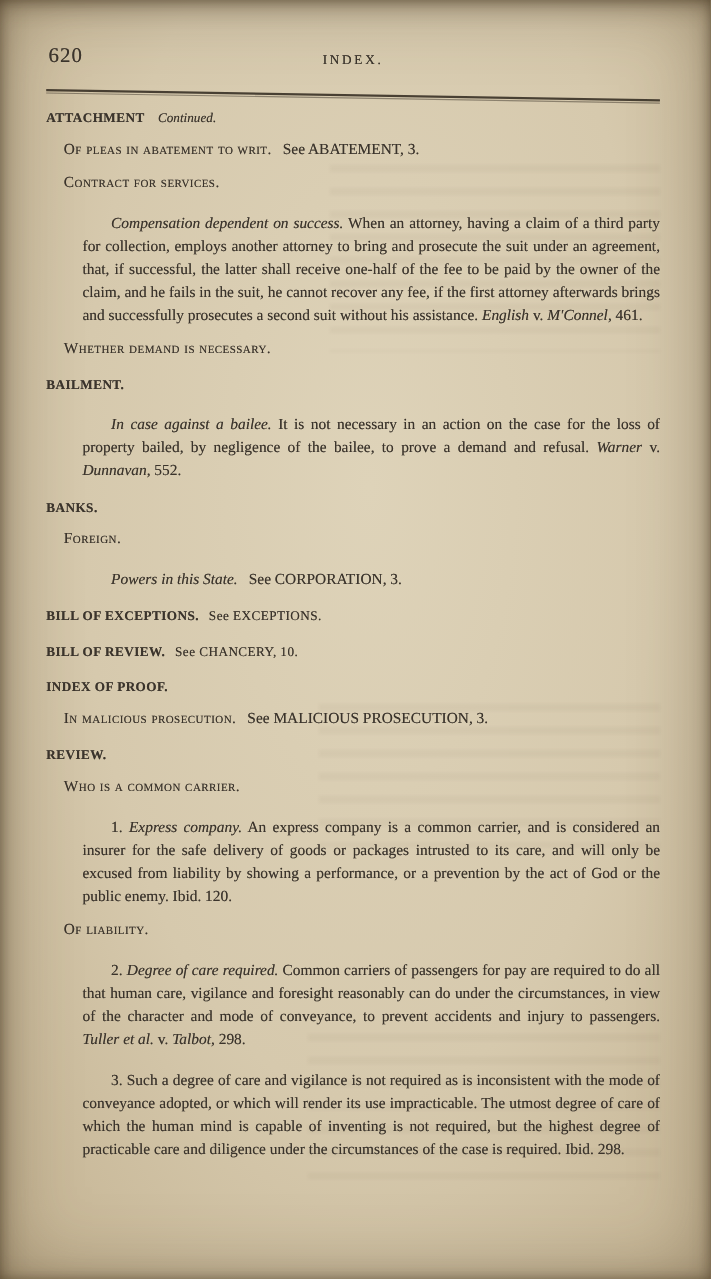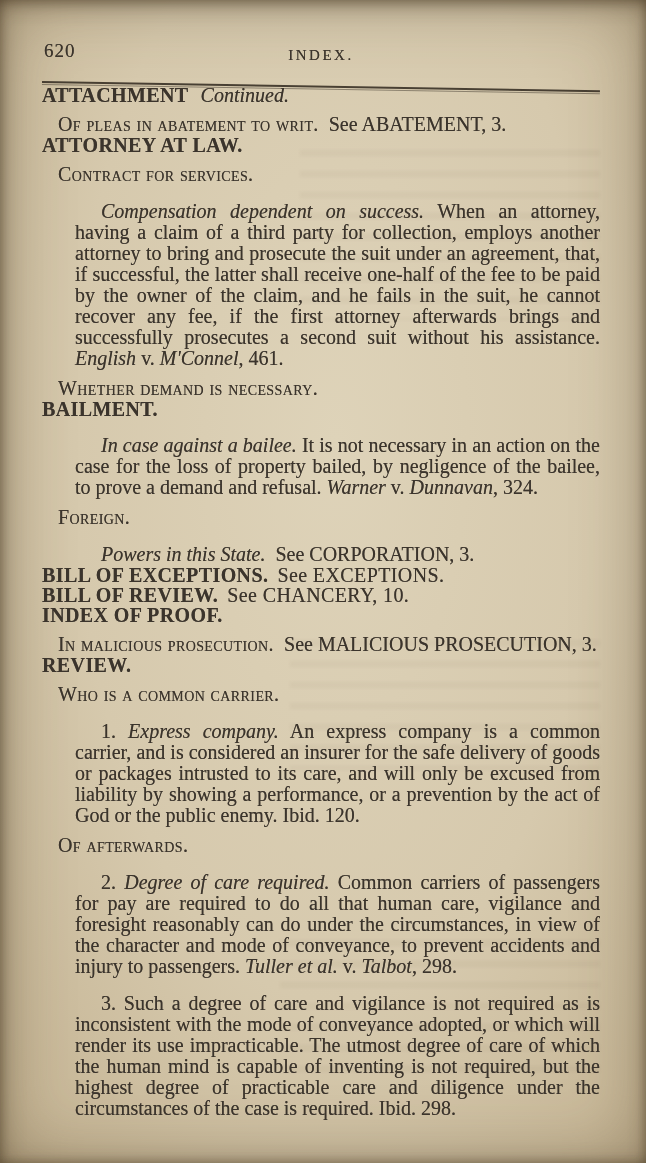--- a/index.html
+++ b/index.html
@@ -13,30 +13,30 @@
   }
   .page::before{
     content:"";position:absolute;inset:0;pointer-events:none;
     box-shadow:inset 0 16px 20px -12px rgba(60,45,25,.45),
                inset 16px 0 22px -14px rgba(60,45,25,.35),
                inset -12px 0 18px -12px rgba(60,45,25,.30),
                inset 0 -14px 20px -14px rgba(60,45,25,.25);
   }
   .header{position:relative;height:26px;text-shadow:0 0 .5px rgba(59,52,44,.7);}
   .pagenum{position:absolute;left:2px;top:0;font-size:19px;letter-spacing:1px;}
-  .runhead{position:absolute;left:0;right:0;top:7px;text-align:center;font-size:15px;letter-spacing:2.5px;}
+  .runhead{position:absolute;left:0;right:0;top:7px;text-align:center;font-size:12px;letter-spacing:2.5px;}
   .rule{
     margin-top:15px;height:1px;
     border-top:2px solid rgba(48,40,30,.85);
     border-bottom:1px solid rgba(48,40,30,.45);
     transform:rotate(0.95deg);transform-origin:0 50%;
   }
   .entries{position:relative;text-shadow:0 0 .5px rgba(59,52,44,.65);}
-  .entry{font-size:20px;line-height:21px;}
-  .entry-heading{font-size:20px;line-height:20px;}
+  .entry{font-size:14px;line-height:21px;}
+  .entry-heading{margin-top:12px;font-size:12px;line-height:20px;}
   .entry-sub{margin-top:9px;margin-left:16px;}
   .entry-para{margin-top:16px;margin-left:33px;text-indent:26px;text-align:justify;}
   .seg-hc{font-weight:700;letter-spacing:.4px;}
   .seg-hr{font-weight:400;letter-spacing:.4px;margin-left:9px;}
   .seg-sc{font-variant:small-caps;letter-spacing:.4px;}
   .seg-it{font-style:italic;}
   .seg-r{}
   .seg-rg{margin-left:10px;}
   .entry-heading .seg-it{margin-left:12px;font-weight:400;}
   .bleed{
@@ -58,32 +58,32 @@
   <div class="header">
     <span class="pagenum">620</span>
     <span class="runhead">INDEX.</span>
   </div>
 
   <div class="rule"></div>
 
   <div class="entries">
       <div class="entry entry-heading"><span class="seg-hc">ATTACHMENT</span><span class="seg-it">Continued.</span></div>
       <div class="entry entry-sub"><span class="seg-sc">Of pleas in abatement to writ.</span><span class="seg-rg">See ABATEMENT, 3.</span></div>
-      <div class="entry entry-heading"><span class="seg-hc">ATTORNEY AT LAW.</span></div>
       <div class="entry entry-sub"><span class="seg-sc">Contract for services.</span></div>
       <div class="entry entry-para"><span class="seg-it">Compensation dependent on success.</span><span class="seg-r"> When an attorney, having a claim of a third party for collection, employs another attorney to bring and prosecute the suit under an agreement, that, if successful, the latter shall receive one-half of the fee to be paid by the owner of the claim, and he fails in the suit, he cannot recover any fee, if the first attorney afterwards brings and successfully prosecutes a second suit without his assistance. </span><span class="seg-it">English</span><span class="seg-r"> v. </span><span class="seg-it">M'Connel</span><span class="seg-r">, 461.</span></div>
       <div class="entry entry-sub"><span class="seg-sc">Whether demand is necessary.</span></div>
       <div class="entry entry-heading"><span class="seg-hc">BAILMENT.</span></div>
-      <div class="entry entry-para"><span class="seg-it">In case against a bailee.</span><span class="seg-r"> It is not necessary in an action on the case for the loss of property bailed, by negligence of the bailee, to prove a demand and refusal. </span><span class="seg-it">Warner</span><span class="seg-r"> v. </span><span class="seg-it">Dunnavan</span><span class="seg-r">, 324.</span></div>
+      <div class="entry entry-para"><span class="seg-it">In case against a bailee.</span><span class="seg-r"> It is not necessary in an action on the case for the loss of property bailed, by negligence of the bailee, to prove a demand and refusal. </span><span class="seg-it">Warner</span><span class="seg-r"> v. </span><span class="seg-it">Dunnavan</span><span class="seg-r">, 552.</span></div>
+      <div class="entry entry-heading"><span class="seg-hc">BANKS.</span></div>
       <div class="entry entry-sub"><span class="seg-sc">Foreign.</span></div>
       <div class="entry entry-para"><span class="seg-it">Powers in this State.</span><span class="seg-rg">See CORPORATION, 3.</span></div>
       <div class="entry entry-heading"><span class="seg-hc">BILL OF EXCEPTIONS.</span><span class="seg-hr">See EXCEPTIONS.</span></div>
       <div class="entry entry-heading"><span class="seg-hc">BILL OF REVIEW.</span><span class="seg-hr">See CHANCERY, 10.</span></div>
       <div class="entry entry-heading"><span class="seg-hc">INDEX OF PROOF.</span></div>
       <div class="entry entry-sub"><span class="seg-sc">In malicious prosecution.</span><span class="seg-rg">See MALICIOUS PROSECUTION, 3.</span></div>
       <div class="entry entry-heading"><span class="seg-hc">REVIEW.</span></div>
       <div class="entry entry-sub"><span class="seg-sc">Who is a common carrier.</span></div>
       <div class="entry entry-para"><span class="seg-r">1. </span><span class="seg-it">Express company.</span><span class="seg-r"> An express company is a common carrier, and is considered an insurer for the safe delivery of goods or packages intrusted to its care, and will only be excused from liability by showing a performance, or a prevention by the act of God or the public enemy. Ibid. 120.</span></div>
-      <div class="entry entry-sub"><span class="seg-sc">Of afterwards.</span></div>
+      <div class="entry entry-sub"><span class="seg-sc">Of liability.</span></div>
       <div class="entry entry-para"><span class="seg-r">2. </span><span class="seg-it">Degree of care required.</span><span class="seg-r"> Common carriers of passengers for pay are required to do all that human care, vigilance and foresight reasonably can do under the circumstances, in view of the character and mode of conveyance, to prevent accidents and injury to passengers. </span><span class="seg-it">Tuller et al.</span><span class="seg-r"> v. </span><span class="seg-it">Talbot</span><span class="seg-r">, 298.</span></div>
       <div class="entry entry-para"><span class="seg-r">3. Such a degree of care and vigilance is not required as is inconsistent with the mode of conveyance adopted, or which will render its use impracticable. The utmost degree of care of which the human mind is capable of inventing is not required, but the highest degree of practicable care and diligence under the circumstances of the case is required. Ibid. 298.</span></div>
     </div>
 </div>
 
 </body></html>

